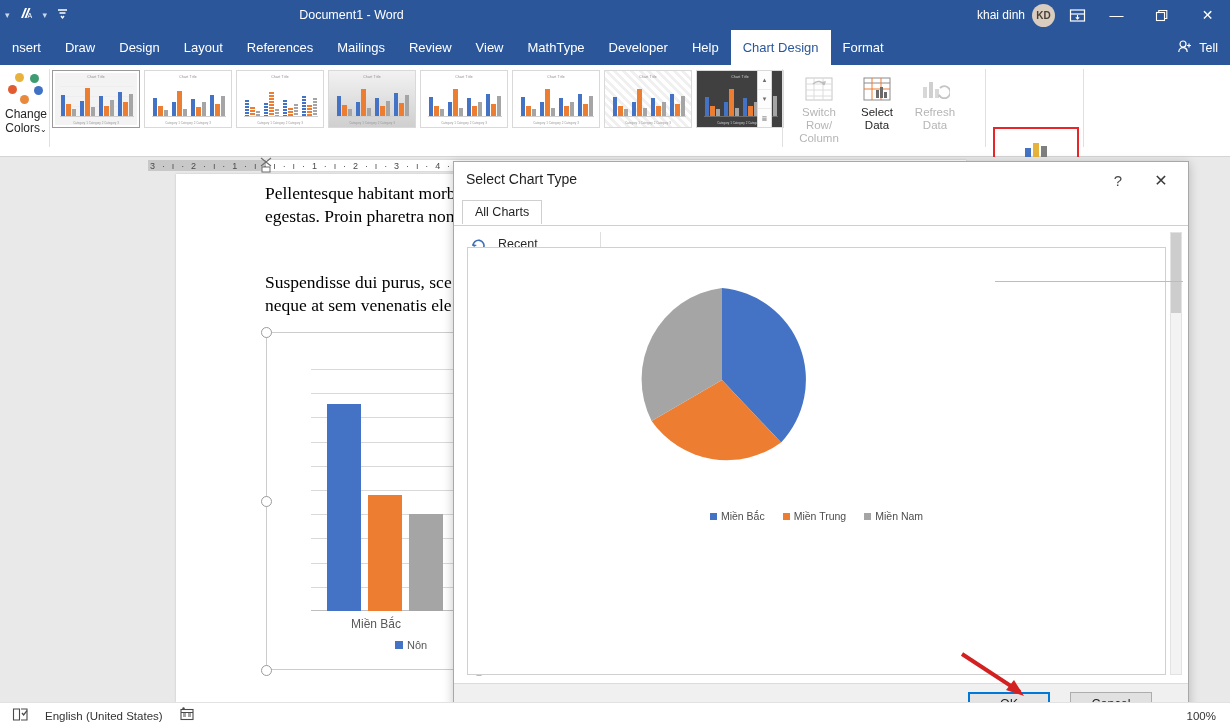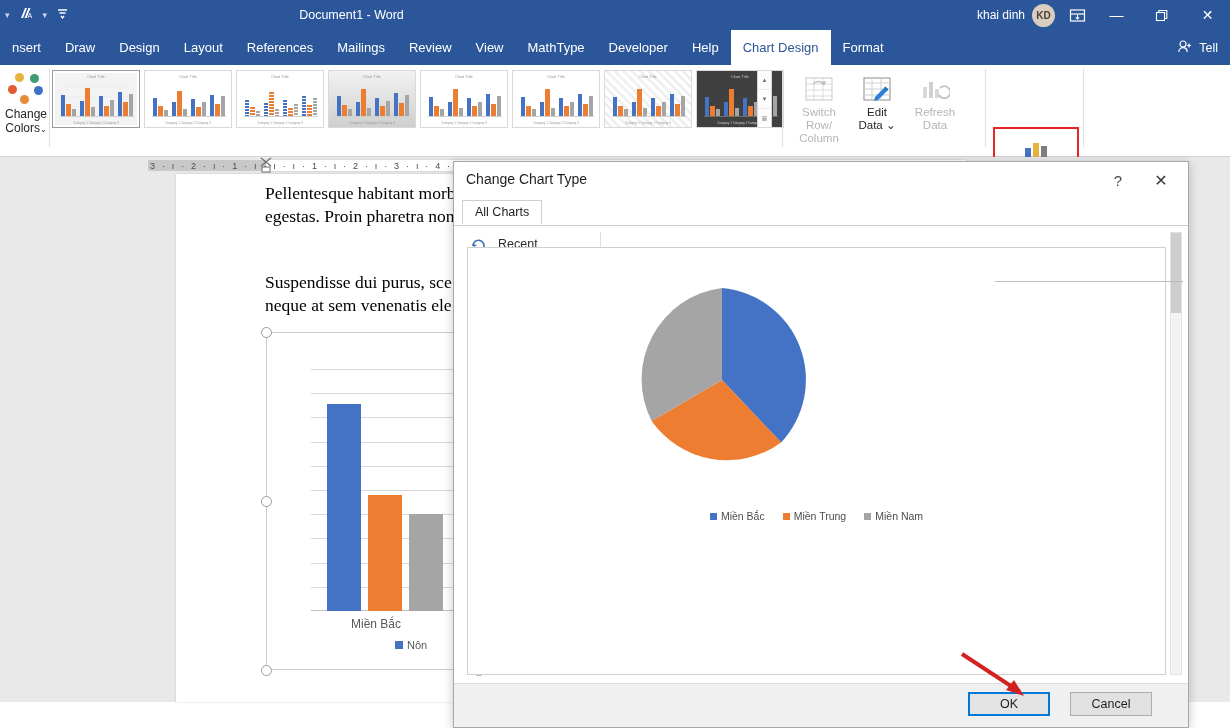--- a/index.html
+++ b/index.html
@@ -570,27 +570,29 @@
               <path d="M9 9c4-4 9-3 11 1M20 10l1-3-3 .6" stroke="#bdbdbd" stroke-width="1.4" fill="none"></path>
             </svg>
         </div>
         <span>Switch Row/</span>
         <span>Column</span>
       </div>
       <div class="bigbtn">
         <div class="bi">
           <svg width="30" height="28" viewBox="0 0 30 28">
               <rect x="2" y="3" width="26" height="22" stroke="#8c8c8c" fill="#fff"></rect>
-              <path d="M2 8h26M2 14h26M2 20h26M10 3v22M19 3v22" stroke="#cfcfcf"></path>
-              <path d="M13 22l10-10 3 3-10 10-4 1z" fill="#2b7fd4"></path>
-              <path d="M23 12l3 3" stroke="#1f5fa8" stroke-width="1.2"></path>
-            </svg>
-        </div>
-        <span>Edit</span>
-        <span>Data ⌄</span>
+              <path d="M2 8h26" stroke="#8c8c8c"></path>
+              <path d="M2 14h26M10 3v22M19 3v22" stroke="#ed7d31"></path>
+              <rect x="14" y="15" width="3" height="8" fill="#6b6b6b"></rect>
+              <rect x="18" y="12" width="3" height="11" fill="#6b6b6b"></rect>
+              <rect x="22" y="17" width="3" height="6" fill="#6b6b6b"></rect>
+            </svg>
+        </div>
+        <span>Select</span>
+        <span>Data</span>
       </div>
       <div class="bigbtn dis">
         <div class="bi">
           <svg width="30" height="28" viewBox="0 0 30 28">
               <rect x="3" y="12" width="4" height="11" fill="#d8d8d8"></rect>
               <rect x="9" y="7" width="4" height="16" fill="#cfcfcf"></rect>
               <rect x="15" y="14" width="4" height="9" fill="#d8d8d8"></rect>
               <path d="M20 13a6 6 0 1 1-1 7" stroke="#c4c4c4" stroke-width="1.8" fill="none"></path>
               <path d="M19 19l-1 3 3-.5" fill="#c4c4c4"></path>
             </svg>
@@ -670,21 +672,21 @@
       <div class="handle" style="left:-6px;top:-6px;"></div>
       <div class="handle" style="left:-6px;top:163px;"></div>
       <div class="handle" style="left:-6px;top:332px;"></div>
       <div class="handle" style="left:311px;top:296px;"></div>
       <div class="handle" style="left:311px;top:311px;"></div>
       <div class="handle" style="left:311px;top:326px;"></div>
     </div>
   </div>
 
   <div class="dialog">
-    <div class="dlg-title">Change Chart Type</div>
+    <div class="dlg-title">Select Chart Type</div>
     <div class="dlg-help">?</div>
     <div class="dlg-close">✕</div>
 
     <div class="dlg-tabrow">
       <div class="dlg-tabline"></div>
       <div class="dlg-tab">All Charts</div>
     </div>
 
     <div class="chartlist">
       <div class="cl-item">
@@ -793,14 +795,35 @@
     <div class="dlg-btn cancel">Cancel</div>
   </div>
 
   <div class="arrow">
     <svg width="84" height="50" viewBox="0 0 84 50">
       <path d="M4 4 L62 42" stroke="#d32020" stroke-width="4" fill="none"></path>
       <path d="M66 46 L48 40 L56 30 Z" fill="#d32020"></path>
     </svg>
   </div>
 
+  <div class="statusbar">
+    <div class="sb-left">
+      <span>
+        <svg width="17" height="15" viewBox="0 0 17 15">
+            <path d="M1.5 2h6v11h-6z" stroke="#4a4a4a" fill="none" stroke-width="1.1"></path>
+            <path d="M9 2h6v11H9" stroke="#4a4a4a" fill="none" stroke-width="1.1"></path>
+            <path d="M10 6l1.6 2L15 3.6" stroke="#4a4a4a" fill="none" stroke-width="1.3"></path>
+          </svg>
+      </span>
+      <span>English (United States)</span>
+      <span>
+        <svg width="16" height="15" viewBox="0 0 16 15">
+            <rect x="2" y="2.5" width="12" height="10" stroke="#4a4a4a" fill="none" stroke-width="1.1"></rect>
+            <path d="M2 5.5h12" stroke="#4a4a4a"></path>
+            <circle cx="4.5" cy="1.5" r="1.2" fill="#4a4a4a"></circle>
+            <path d="M4 7h3M4 9h3M9 7h3M9 9h3" stroke="#4a4a4a" stroke-width="1"></path>
+          </svg>
+      </span>
+    </div>
+    <div class="sb-zoom">100%</div>
+  </div>
 
 </div>
 
 </body></html>

